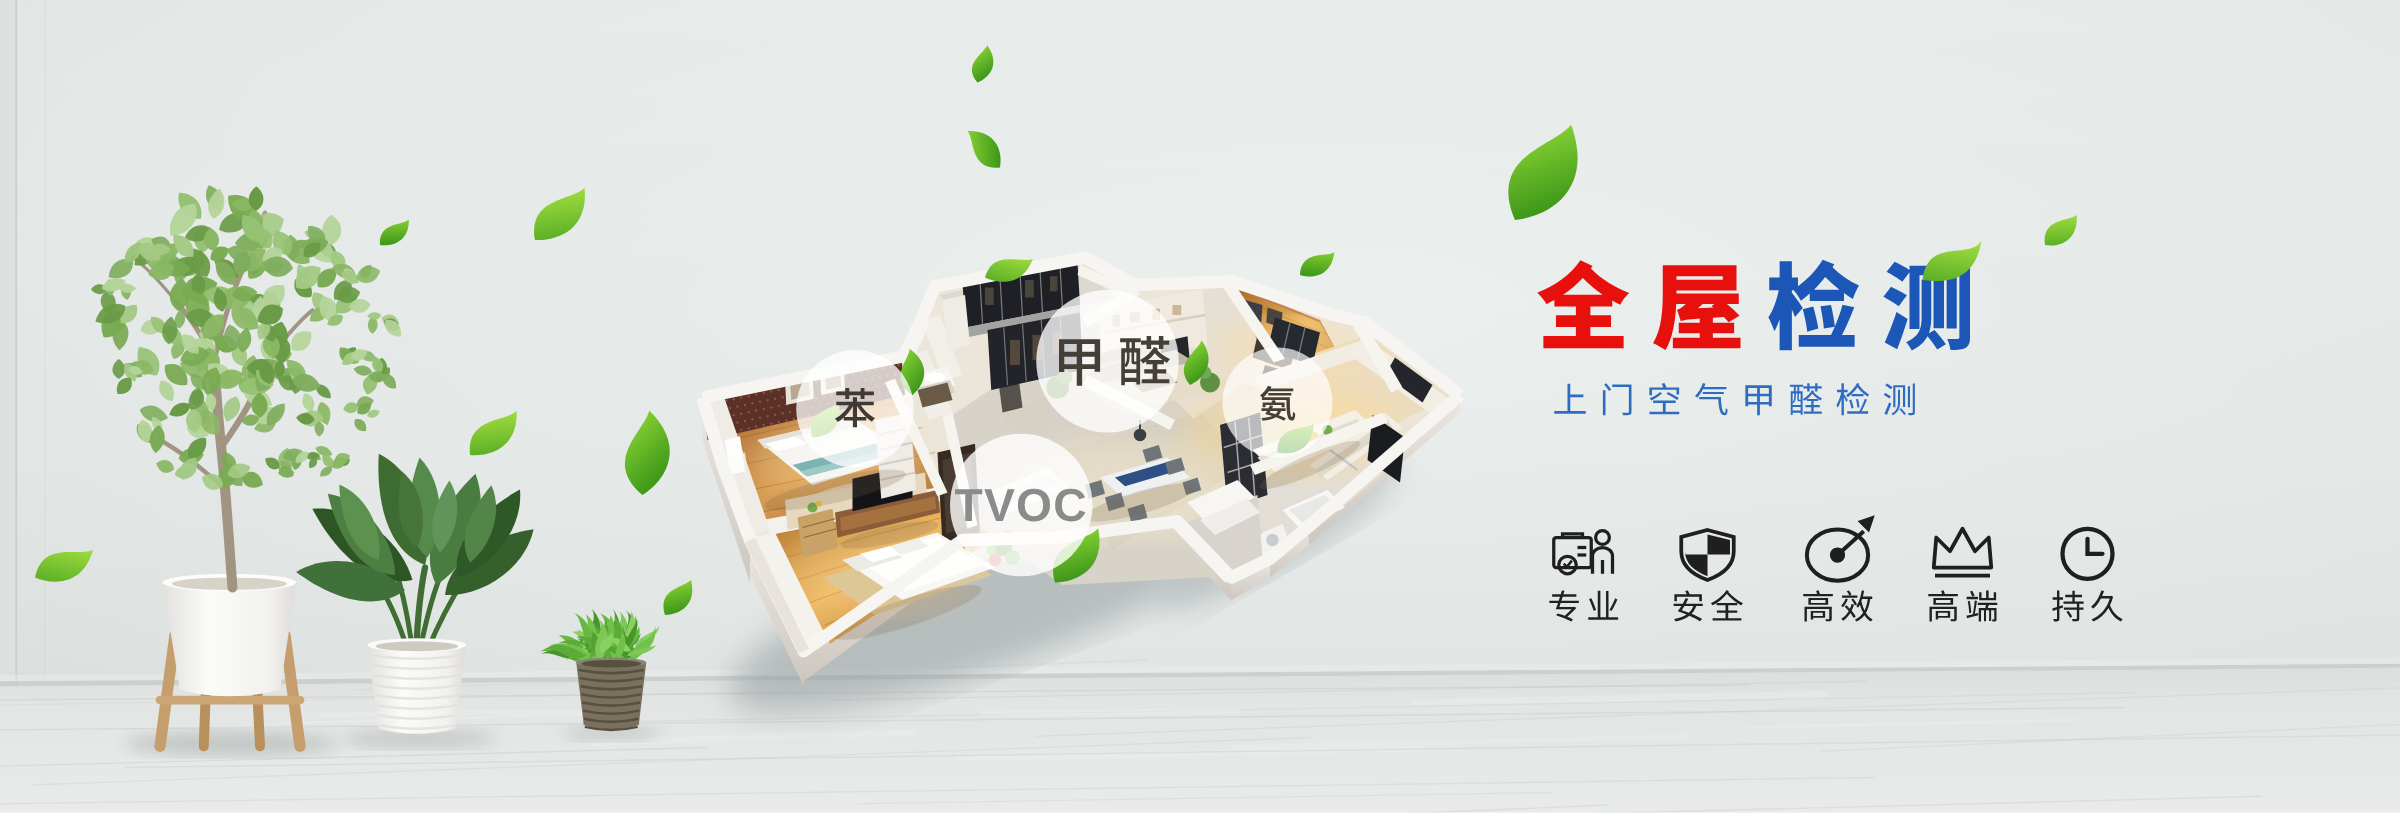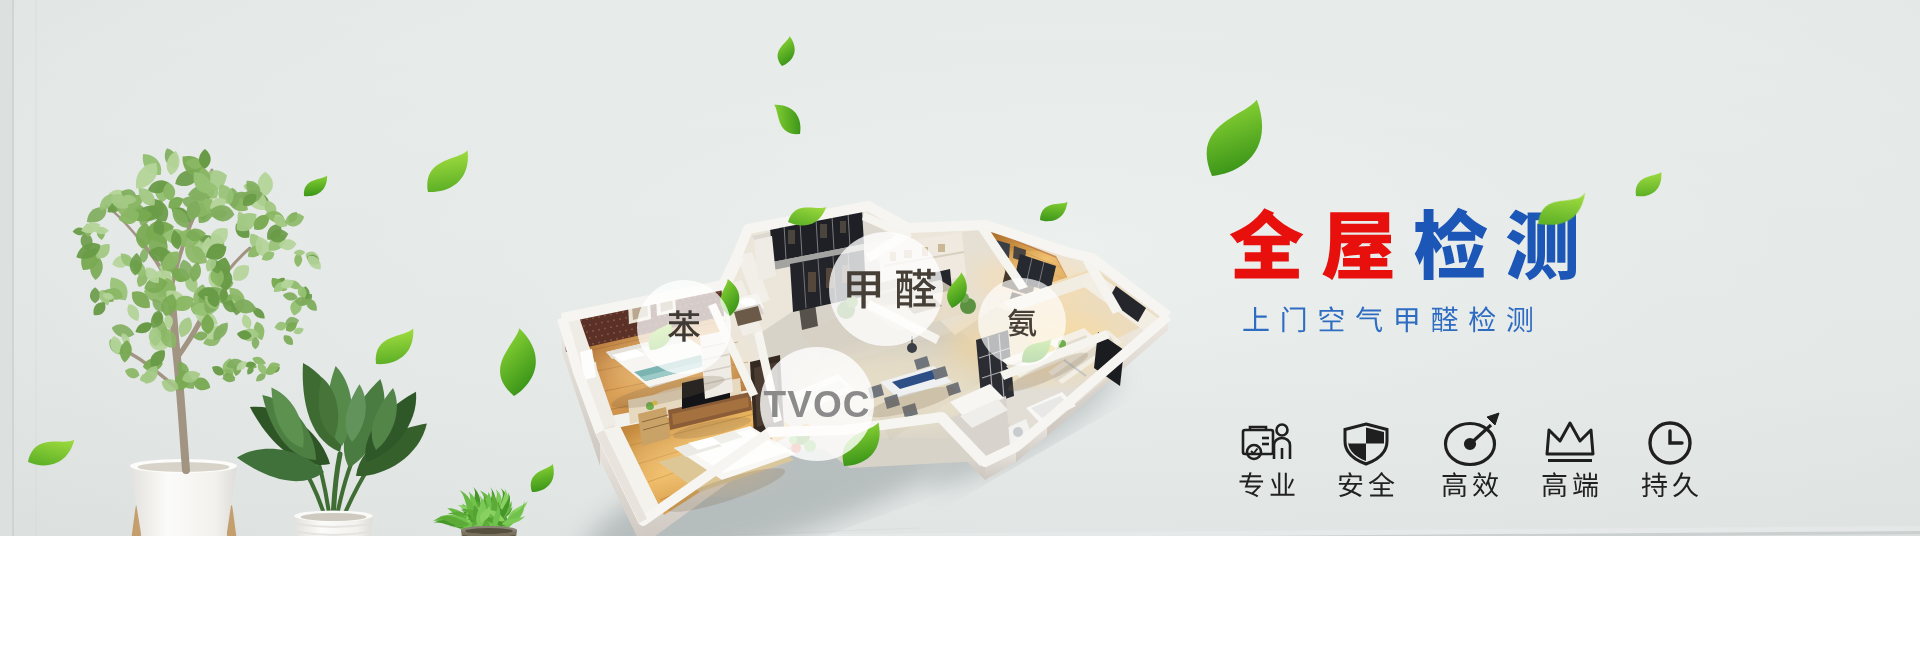--- a/index.html
+++ b/index.html
@@ -1,15 +1,15 @@
 <!DOCTYPE html>
 <html><head><meta charset="utf-8"><title>banner</title>
 <style>
 html,body{margin:0;padding:0;background:#ffffff;}
-.stage{position:relative;width:1920px;height:536px;overflow:hidden;font-family:"Liberation Sans",sans-serif;}
+.stage{position:relative;width:1920px;height:650px;overflow:hidden;font-family:"Liberation Sans",sans-serif;}
 </style></head>
 <body>
 <div class="stage">
 <svg width="1920" height="650" viewBox="0 0 1920 650">
 <defs>
 <linearGradient id="wallg" x1="0" y1="0" x2="0" y2="1">
  <stop offset="0" stop-color="#e7ebea"></stop>
           <stop offset="0.55" stop-color="#e3e7e6"></stop>
           <stop offset="1" stop-color="#dce0df"></stop>
 </linearGradient>

